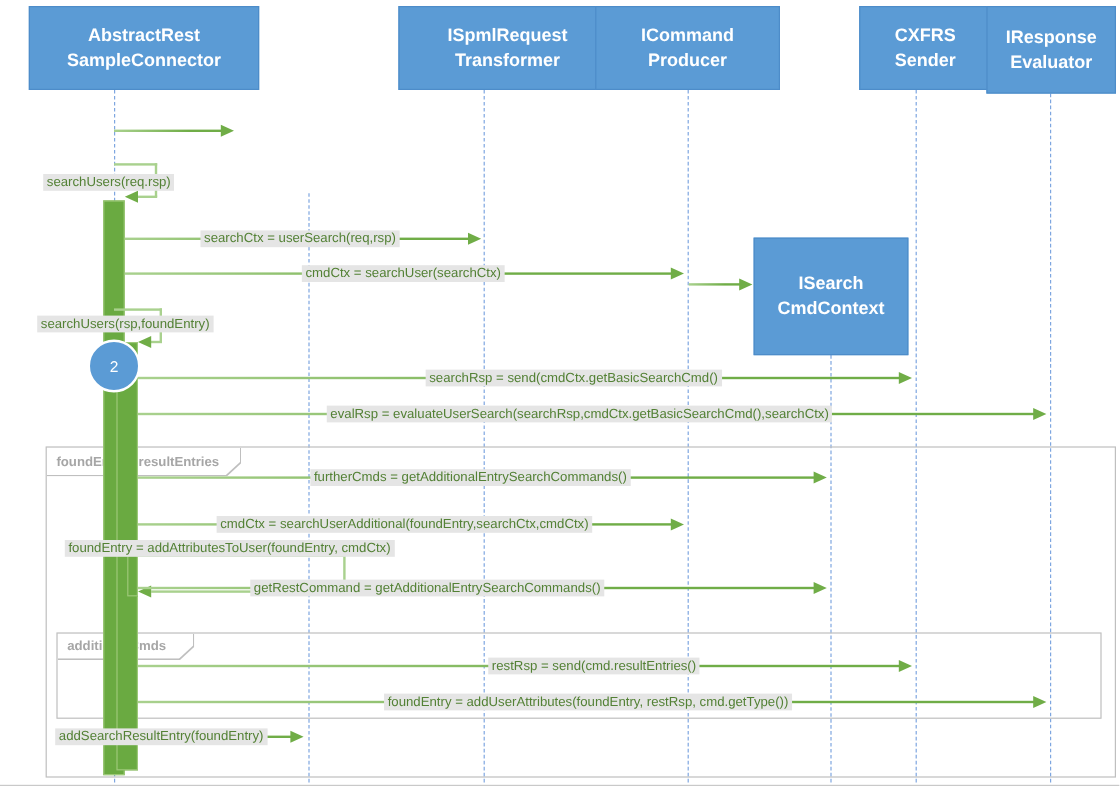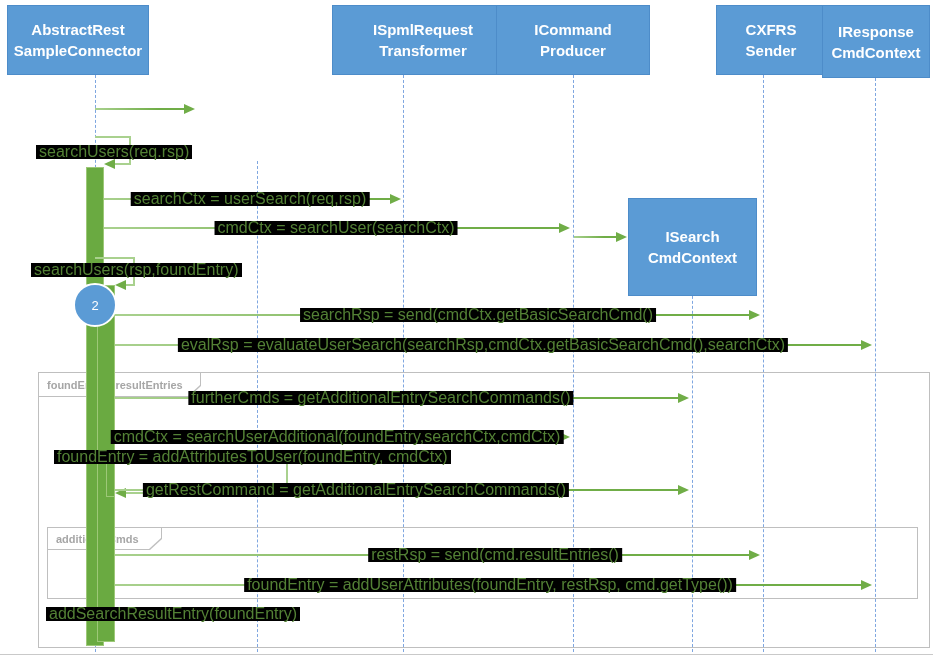--- a/index.html
+++ b/index.html
@@ -13,21 +13,21 @@
     color:#fff;font-weight:bold;font-size:15px;line-height:1.4;text-align:center;
     display:flex;align-items:center;justify-content:center;white-space:pre-line;
   }
   .ll{position:absolute;width:0;border-left:1px dashed #7EA6E0;}
   .act{position:absolute;width:18px;background:#6AAA41;border:1px solid #9dc878;box-sizing:border-box;}
   .ln{position:absolute;height:2px;background:linear-gradient(90deg,#A9D18E 0%,#70AD47 70%);}
   .lnl{position:absolute;background:#A9D18E;}
   .ah-r{position:absolute;width:0;height:0;border-top:5px solid transparent;border-bottom:5px solid transparent;border-left:11px solid #70AD47;}
   .ah-l{position:absolute;width:0;height:0;border-top:5px solid transparent;border-bottom:5px solid transparent;border-right:11px solid #70AD47;}
   .mlabel{
-    position:absolute;color:#538135;font-size:16px;line-height:14px;background:#000000;
+    position:absolute;color:#538135;font-size:11px;line-height:14px;background:#e5e5e5;
     white-space:nowrap;padding:0 3px;z-index:30;
   }
   .center{transform:translateX(-50%);}
   .frame{position:absolute;border:1px solid #BFBFBF;box-sizing:border-box;}
   .ftab{position:absolute;left:0;top:0;background:#BFBFBF;
     clip-path:polygon(0 0,100% 0,100% calc(100% - 11px),calc(100% - 12px) 100%,0 100%);}
   .ftab-in{position:absolute;left:0;top:0;right:1px;bottom:1px;background:#fff;
     clip-path:polygon(0 0,100% 0,100% calc(100% - 11px),calc(100% - 12px) 100%,0 100%);
     display:flex;align-items:center;padding-left:8px;
     color:#A6A6A6;font-weight:bold;font-size:11px;}
@@ -59,30 +59,30 @@
   <div class="frame z10" style="left:47px;top:527px;width:871px;height:72px">
     <div class="ftab" style="width:114px;height:22px">
       <div class="ftab-in">additionalCmds</div>
     </div>
   </div>
 
   <div class="act z15" style="left:86px;top:167px;height:479px"></div>
   <div class="act z15" style="left:97px;top:285px;height:357px"></div>
   <div class="act z15" style="left:106px;top:461px;height:36px;width:9px"></div>
 
-  <div class="pbox" style="left:7px;top:5px;width:142px;height:70px">AbstractRest
+  <div class="pbox" style="left:24px;top:5px;width:192px;height:70px">AbstractRest
 SampleConnector</div>
   <div class="pbox" style="left:332px;top:5px;width:182px;height:70px">ISpmlRequest
 Transformer</div>
   <div class="pbox" style="left:496px;top:5px;width:154px;height:70px">ICommand
 Producer</div>
   <div class="pbox" style="left:716px;top:5px;width:110px;height:70px">CXFRS
 Sender</div>
   <div class="pbox" style="left:822px;top:5px;width:108px;height:73px">IResponse
-CmdContext</div>
+Evaluator</div>
 
   <div class="pbox z20" style="left:628px;top:198px;width:129px;height:98px">ISearch
 CmdContext</div>
 
   <div>
     <div class="ln z20" style="left:95px;top:108px;width:90px"></div>
     <div class="ah-r z20" style="left:184px;top:104px"></div>
   </div>
 
   <div>
@@ -128,21 +128,21 @@
 
   <div>
     <div class="ln z20" style="left:115px;top:344px;width:747px"></div>
     <div class="ah-r z20" style="left:861px;top:340px"></div>
     <div class="mlabel center" style="left:483px;top:338px">evalRsp = evaluateUserSearch(searchRsp,cmdCtx.getBasicSearchCmd(),searchCtx)</div>
   </div>
 
   <div>
     <div class="ln z20" style="left:115px;top:397px;width:564px"></div>
     <div class="ah-r z20" style="left:678px;top:393px"></div>
-    <div class="mlabel center" style="left:381px;top:391px">furtherCmds = getAdditionalEntrySearchCommands()</div>
+    <div class="mlabel center" style="left:392px;top:391px">furtherCmds = getAdditionalEntrySearchCommands()</div>
   </div>
 
   <div>
     <div class="ln z20" style="left:115px;top:436px;width:445px"></div>
     <div class="ah-r z20" style="left:559px;top:432px"></div>
     <div class="mlabel center" style="left:337px;top:430px">cmdCtx = searchUserAdditional(foundEntry,searchCtx,cmdCtx)</div>
   </div>
 
   <div>
     <div class="lnl z20" style="left:115px;top:462px;width:173px;height:2px"></div>

